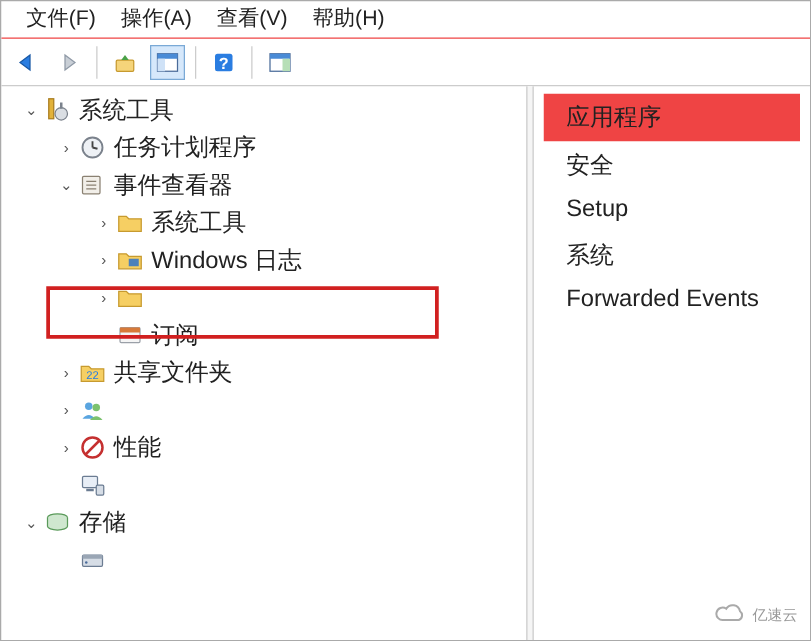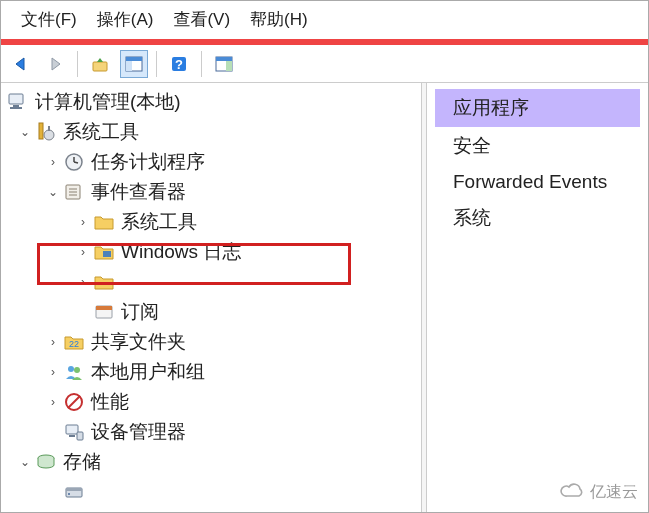--- a/index.html
+++ b/index.html
@@ -12,22 +12,22 @@
     width: 649px;
     height: 513px;
     overflow: hidden;
     position: relative;
     border: 1px solid #aaa;
   }
   .menubar {
     display: flex;
     gap: 20px;
     padding: 3px 20px 5px 20px;
-    border-bottom: 6px solid #ef4444;
-    height: 44px;
+    border-bottom: 1px solid #ef4444;
+    height: 30px;
     align-items: center;
     font-size: 17px;
   }
   .menubar .item { cursor: default; }
   .toolbar {
     display: flex;
     gap: 6px;
     padding: 4px 6px;
     border-bottom: 1px solid #ccc;
     height: 38px;
@@ -66,21 +66,21 @@
     font-size: 19px;
     padding: 6px 4px 8px 4px;
   }
   .right-list { }
   .right-item {
     padding: 6px 8px 6px 18px;
     font-size: 19px;
     margin: 0 -4px;
   }
   .right-item.selected {
-    background: #c4b5fd;
+    background: #ef4444;
   }
 
   .tree-row {
     display:flex;
     align-items:center;
     height: 30px;
     white-space: nowrap;
   }
   .tree-row .twisty {
     width:16px;
@@ -105,21 +105,21 @@
   .ind3 { padding-left: 72px; }
   .root-row { font-size:19px; padding-left:4px; }
 
   .highlight-box {
     border: 3px solid #d12020;
     position:absolute;
   }
   .watermark {
     position:absolute;
     right:10px; bottom:8px;
-    font-size:16px;
+    font-size:12px;
     color:#999;
     display:flex;
     align-items:center;
     gap:4px;
   }
   .wm-icon {
     display:inline-block;
     font-size:18px;
   }
 </style>
@@ -171,30 +171,20 @@
       <rect x="2" y="3" width="16" height="14" fill="#fff" stroke="#4a6b9a"></rect>
       <rect x="2" y="3" width="16" height="4" fill="#4a8bd6"></rect>
       <rect x="12" y="7" width="6" height="10" fill="#b7dfb7"></rect>
     </svg>
   </div>
 </div>
 
 <div class="panes">
   <div class="tree-pane" style="position:relative;">
 
-    <div class="tree-row root-row ind0">
-      <span class="icon">
-        <svg width="22" height="22" viewBox="0 0 22 22">
-          <rect x="2" y="3" width="14" height="10" rx="1" fill="#e8eef6" stroke="#6b7c92"></rect>
-          <rect x="6" y="14" width="6" height="2" fill="#6b7c92"></rect>
-          <rect x="3" y="16" width="12" height="2" fill="#6b7c92"></rect>
-        </svg>
-      </span>
-      <span class="label">计算机管理(本地)</span>
-    </div>
 
     <div class="tree-row ind1">
       <span class="twisty">⌄</span>
       <span class="icon">
         <svg width="22" height="22" viewBox="0 0 22 22">
           <rect x="4" y="2" width="4" height="16" fill="#e2b23a" stroke="#a87c1f"></rect>
           <circle cx="14" cy="14" r="5" fill="#dadee3" stroke="#7b828c"></circle>
           <rect x="13" y="5" width="2" height="5" fill="#7b828c"></rect>
         </svg>
       </span>
@@ -281,21 +271,20 @@
     <div class="tree-row ind2">
       <span class="twisty">›</span>
       <span class="icon">
         <svg width="22" height="22" viewBox="0 0 22 22">
           <circle cx="8" cy="8" r="3" fill="#5aa5e0"></circle>
           <path d="M3 18 q5 -6 10 0 z" fill="#5aa5e0"></path>
           <circle cx="14" cy="9" r="3" fill="#7cc26f"></circle>
           <path d="M9 19 q5 -6 10 0 z" fill="#7cc26f"></path>
         </svg>
       </span>
-      <span class="label">本地用户和组</span>
     </div>
 
     <div class="tree-row ind2">
       <span class="twisty">›</span>
       <span class="icon">
         <svg width="22" height="22" viewBox="0 0 22 22">
           <circle cx="11" cy="11" r="8" fill="#fff" stroke="#c53030" stroke-width="2"></circle>
           <line x1="5" y1="17" x2="17" y2="5" stroke="#c53030" stroke-width="2"></line>
         </svg>
       </span>
@@ -304,21 +293,20 @@
 
     <div class="tree-row ind2">
       <span class="twisty"></span>
       <span class="icon">
         <svg width="22" height="22" viewBox="0 0 22 22">
           <rect x="3" y="4" width="12" height="9" rx="1" fill="#e8eef6" stroke="#6b7c92"></rect>
           <rect x="6" y="14" width="6" height="2" fill="#6b7c92"></rect>
           <rect x="14" y="11" width="6" height="8" rx="1" fill="#d6dde6" stroke="#6b7c92"></rect>
         </svg>
       </span>
-      <span class="label">设备管理器</span>
     </div>
 
     <div class="tree-row ind1">
       <span class="twisty">⌄</span>
       <span class="icon">
         <svg width="22" height="22" viewBox="0 0 22 22">
           <ellipse cx="11" cy="7" rx="8" ry="3" fill="#cfe7cf" stroke="#5a9a5a"></ellipse>
           <path d="M3 7 v7 a8 3 0 0 0 16 0 v-7" fill="#cfe7cf" stroke="#5a9a5a"></path>
         </svg>
       </span>
@@ -338,22 +326,23 @@
 
     <div class="highlight-box" style="left:36px; top:160px; width:314px; height:42px;"></div>
   </div>
 
   <div class="splitter"></div>
 
   <div class="right-pane">
     <div class="right-list">
       <div class="right-item selected">应用程序</div>
       <div class="right-item">安全</div>
+      <div class="right-item">Setup</div>
+      <div class="right-item">系统</div>
       <div class="right-item">Forwarded Events</div>
-      <div class="right-item">系统</div>
     </div>
   </div>
 </div>
 
 <div class="watermark">
   <span class="wm-icon">
     <svg width="26" height="18" viewBox="0 0 26 18">
       <path d="M7 15 a5 5 0 1 1 2 -9 a6 6 0 0 1 11 2 a4 4 0 0 1 -1 7 z" fill="none" stroke="#aaa" stroke-width="1.6"></path>
     </svg>
   </span>

